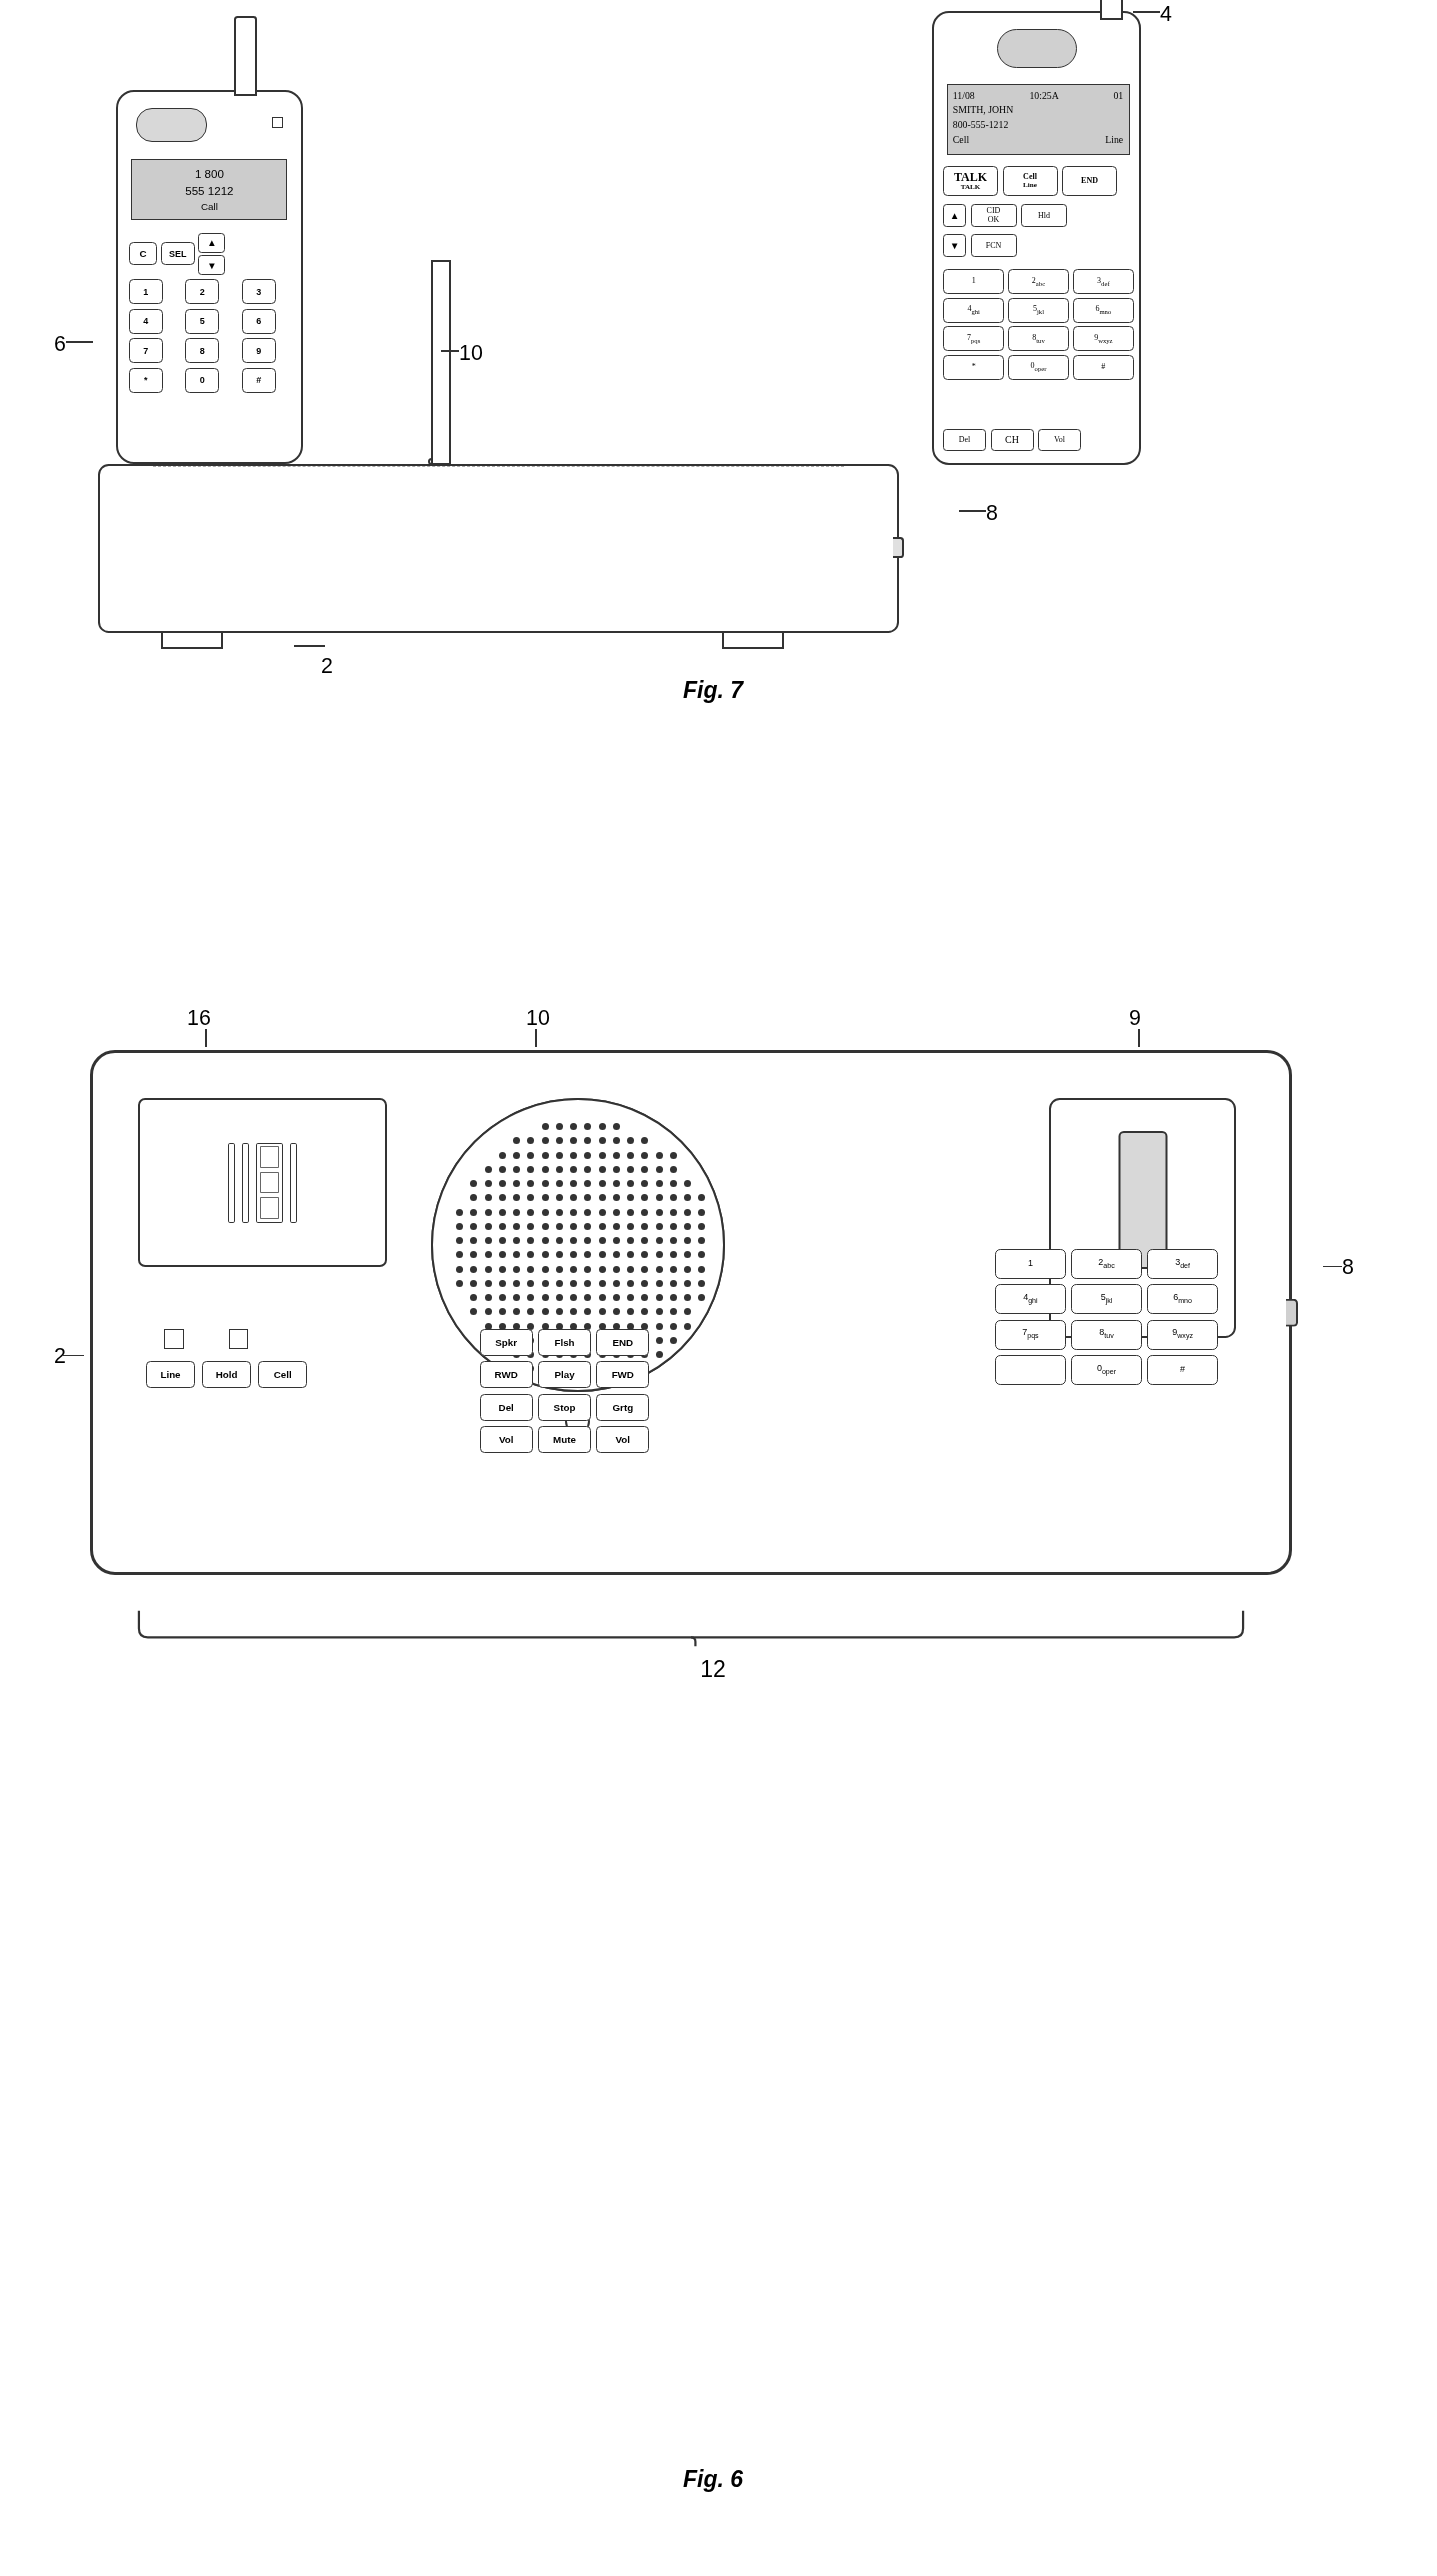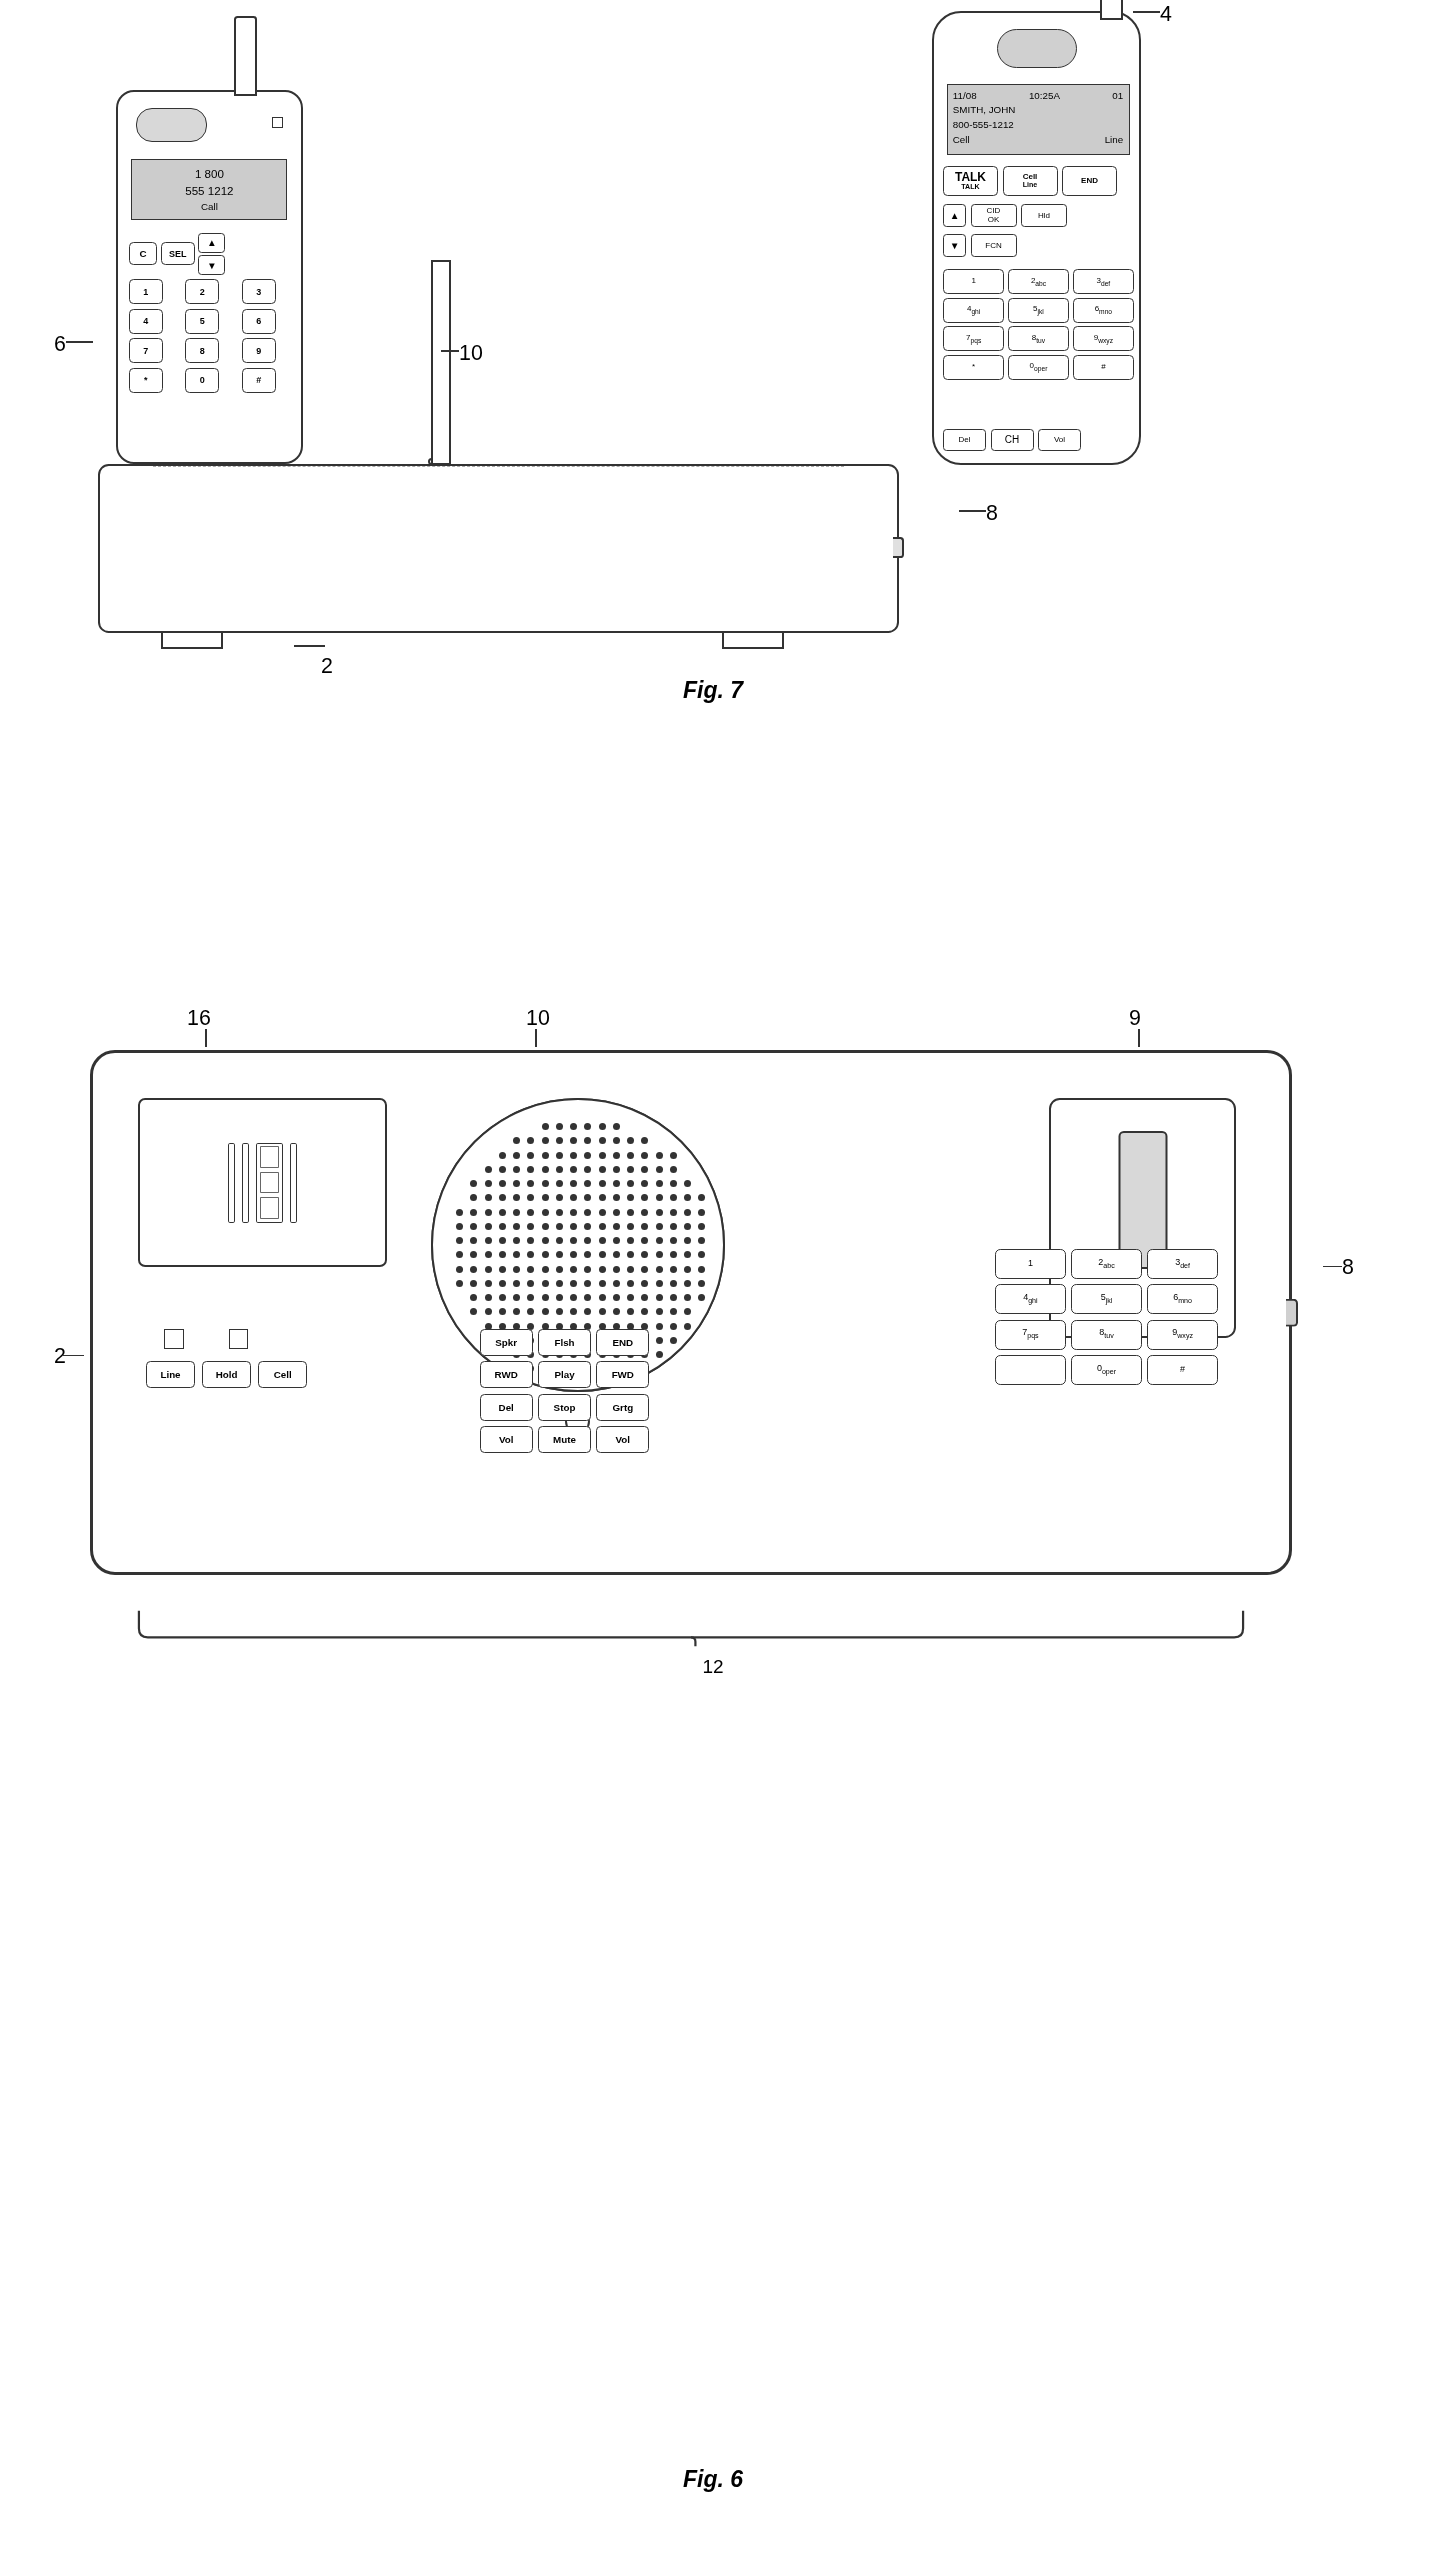--- a/index.html
+++ b/index.html
@@ -225,21 +225,21 @@
       </div>
     </div>
 
     <div style="position:absolute; bottom:347px; left:9px;">
       <div style="position:absolute; right:-27px; top:9px; width:27px; height:1.8px; background:#333;"></div>
       <span style="font-size:21.4px;">6</span>
     </div>
 
     <div style="position:absolute; bottom:239px; right:240px; width:209px; height:454px;">
 
-      <div style="width:209px; height:454px; border:2.7px solid #333; border-radius:29px; background:#fff; position:relative;">
+      <div style="width:209px; height:454px; border:2.7px solid #333; border-radius:17px; background:#fff; position:relative;font-family:Liberation Serif, serif;">
 
         <div style="position:absolute; top:-89px; right:16px; width:23px; height:96px; border:2.7px solid #333; border-radius:3.6px 3.6px 0 0; background:#fff;"></div>
 
         <div style="position:absolute; top:16px; left:50%; transform:translateX(-50%); width:80px; height:39px; border:1.8px solid #333; border-radius:19.6px; background:#d0d0d0;"></div>
 
         <div style="position:absolute; top:71px; left:12.5px; width:183px; height:71px; border:1.8px solid #333; background:#ccc; padding:3.6px 5.3px; font-size:9.8px; line-height:1.5;">
           <div style="display:flex; justify-content:space-between;">
               <span>11/08</span>
               <span>10:25A</span>
               <span>01</span>
@@ -743,21 +743,21 @@
     <div style="position:absolute; top:623px; left:45px; width:1202px;">
       <svg width="1202" height="53" viewBox="0 0 1350 60">
 
         <path d="M 50 10 L 50 30 Q 50 40 60 40 L 675 40 Q 680 40 680 45 L 680 50" stroke="#333" stroke-width="2.5" fill="none"></path>
 
         <path d="M 1300 10 L 1300 30 Q 1300 40 1290 40 L 675 40" stroke="#333" stroke-width="2.5" fill="none"></path>
       </svg>
     </div>
 
     <div style="position:absolute; top:677px; left:50%; transform:translateX(-50%);">
-      <span style="font-size:19px;margin-top:30px;">12</span>
+      <span style="font-size:23px;margin-top:30px;">12</span>
     </div>
 
     <div style="position:absolute; bottom:0; left:50%; transform:translateX(-50%);">
       <span style="font-size:23px; font-weight:bold; font-style:italic;">Fig. 6</span>
     </div>
   </div>
 
 </div>
 
 

